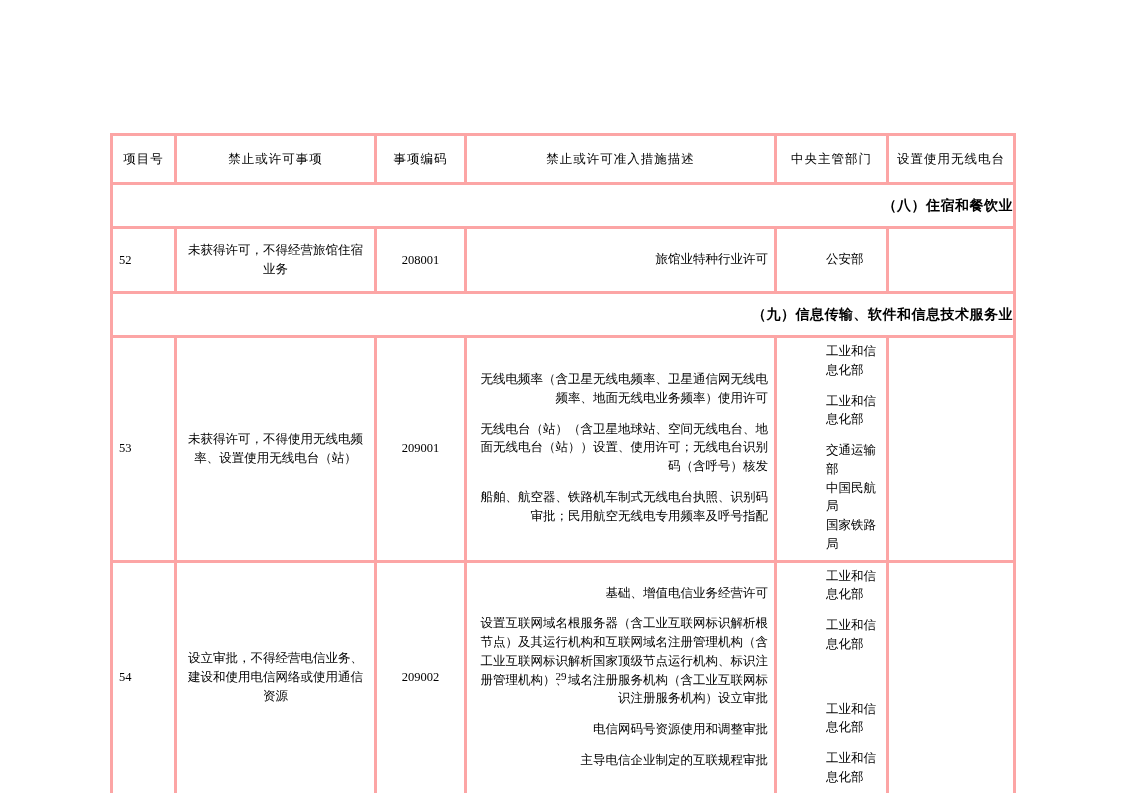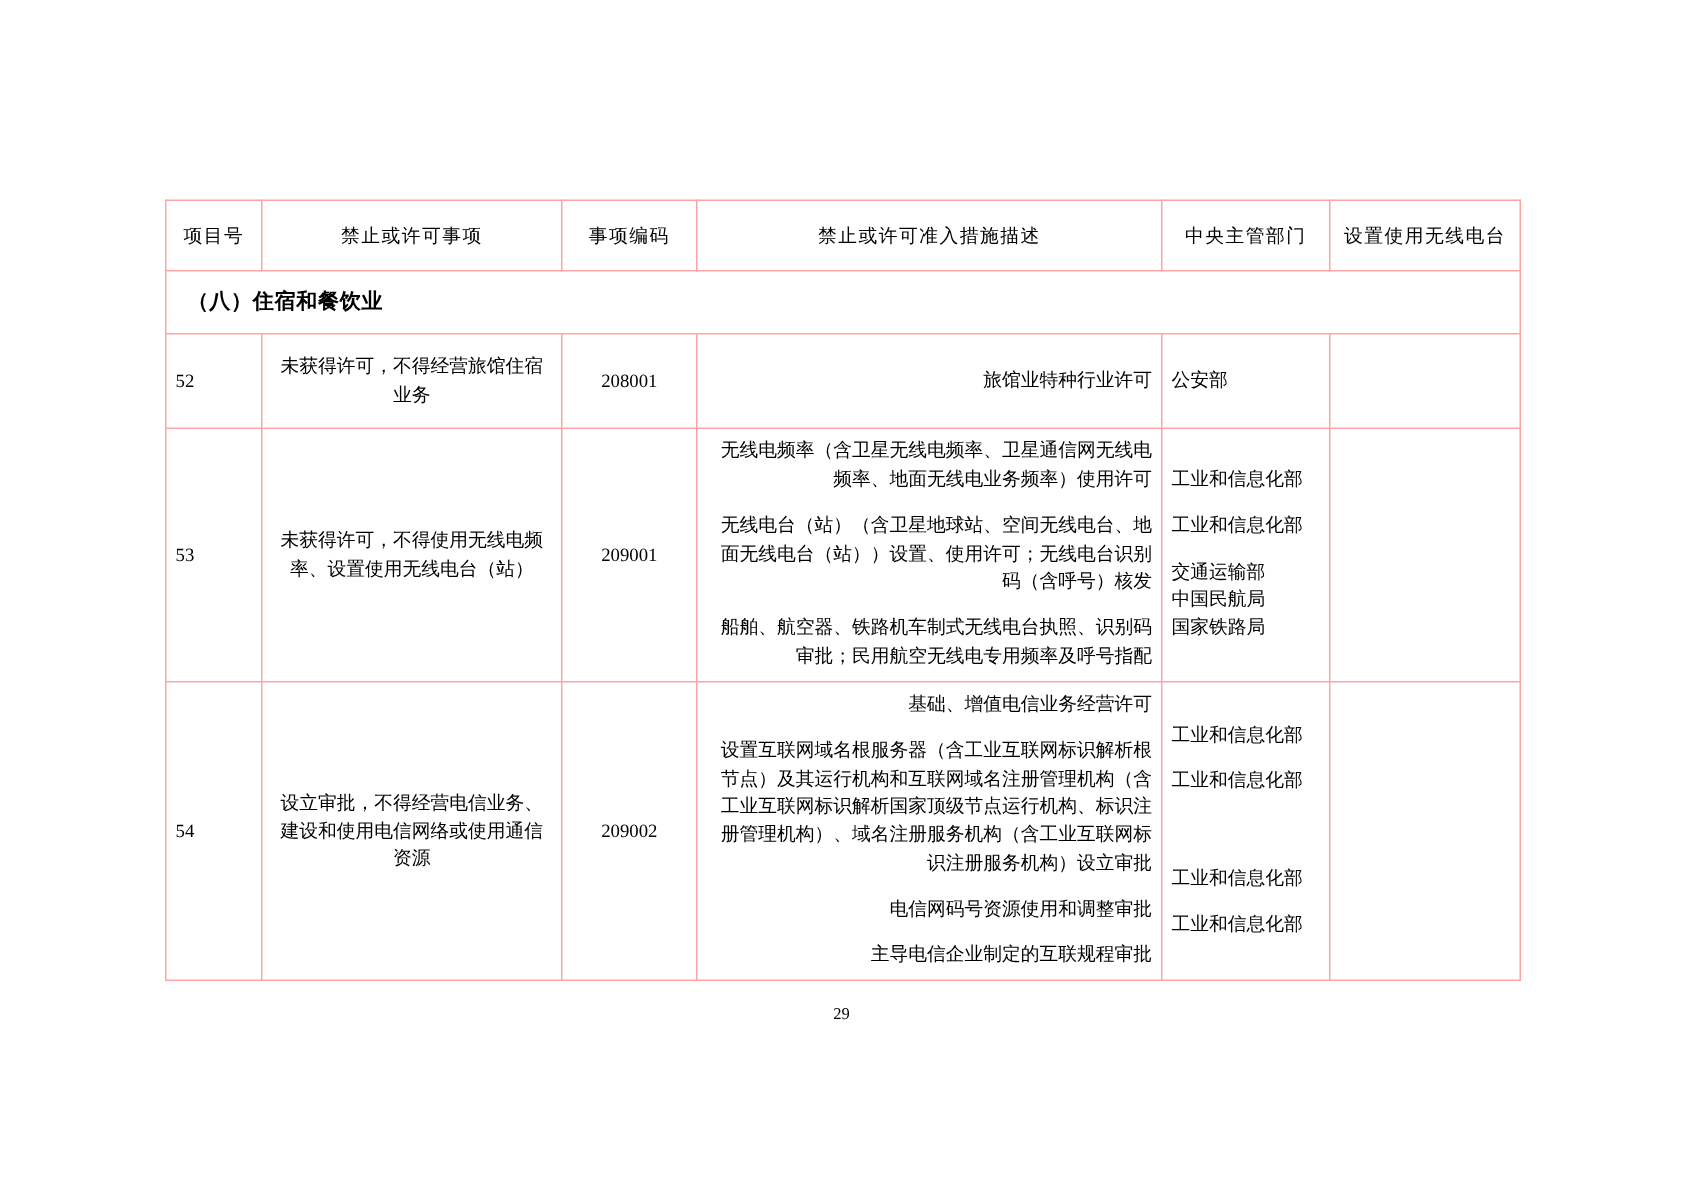--- a/index.html
+++ b/index.html
@@ -26,21 +26,21 @@
     left: 110px;
     top: 133px;
     width: 903px;
   }
   table.doc-table {
     border-collapse: collapse;
     width: 903px;
     table-layout: fixed;
   }
   table.doc-table td, table.doc-table th {
-    border: 1px solid #fca5a5;
+    border: 3px solid #fca5a5;
     vertical-align: middle;
     padding: 4px 6px;
     font-size: 12.5px;
     line-height: 1.5;
     font-family: Liberation Serif, serif;
   }
   thead th {
     text-align: center;
     font-weight: normal;
     font-size: 14px;
@@ -79,35 +79,35 @@
     text-align: left;
     font-size: 12px;
     line-height: 1.6;
     vertical-align: top;
     padding-top: 7px;
     padding-left: 8px;
   }
   td.c-local { }
 
   tr.section-row td {
-    text-align: left;
+    text-align: right;
     font-size: 14px;
     padding: 10px 0 10px 14px;
     font-weight: bold;
     letter-spacing: 0.5px;
   }
   .desc-block {
     margin: 0 0 12px 0;
   }
   .desc-block:last-child { margin-bottom: 2px; }
   .dept-block {
     margin: 0 0 12px 0;
   }
   .dept-block:last-child { margin-bottom: 2px; }
-  .dept-line { display: block; }
+  .dept-line { display: block; margin-left: 43px; }
 
   .row-52 td { height: 54px; }
   .row-53 td { height: 160px; }
   .row-54 td { height: 190px; }
 
   .page-number {
     position: absolute;
     left: 0;
     top: 670px;
     width: 1122px;
@@ -155,20 +155,23 @@
             <div class="desc-block">旅馆业特种行业许可</div>
           </td>
           <td class="c-dept">
             <div class="dept-block">
               <span class="dept-line">公安部</span>
             </div>
           </td>
           <td class="c-local"></td>
         </tr>
 
+        <tr class="section-row">
+          <td colspan="6">（九）信息传输、软件和信息技术服务业</td>
+        </tr>
 
         <tr class="row-53">
           <td class="c-no">53</td>
           <td class="c-item">未获得许可，不得使用无线电频率、设置使用无线电台（站）</td>
           <td class="c-code">209001</td>
           <td class="c-desc">
             <div class="desc-block">无线电频率（含卫星无线电频率、卫星通信网无线电频率、地面无线电业务频率）使用许可</div>
             <div class="desc-block">无线电台（站）（含卫星地球站、空间无线电台、地面无线电台（站））设置、使用许可；无线电台识别码（含呼号）核发</div>
             <div class="desc-block">船舶、航空器、铁路机车制式无线电台执照、识别码审批；民用航空无线电专用频率及呼号指配</div>
           </td>

